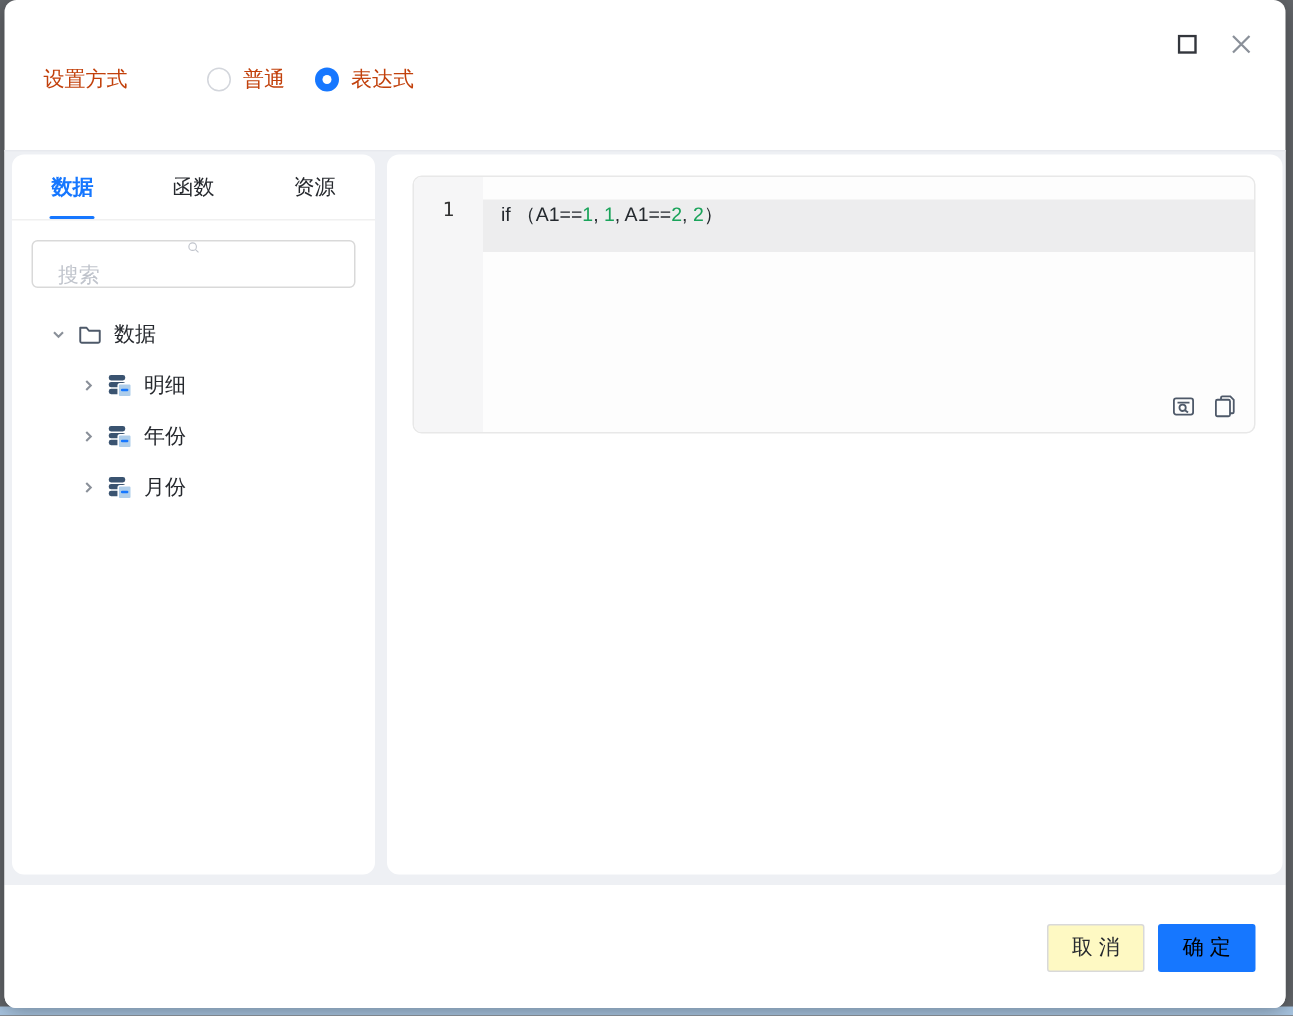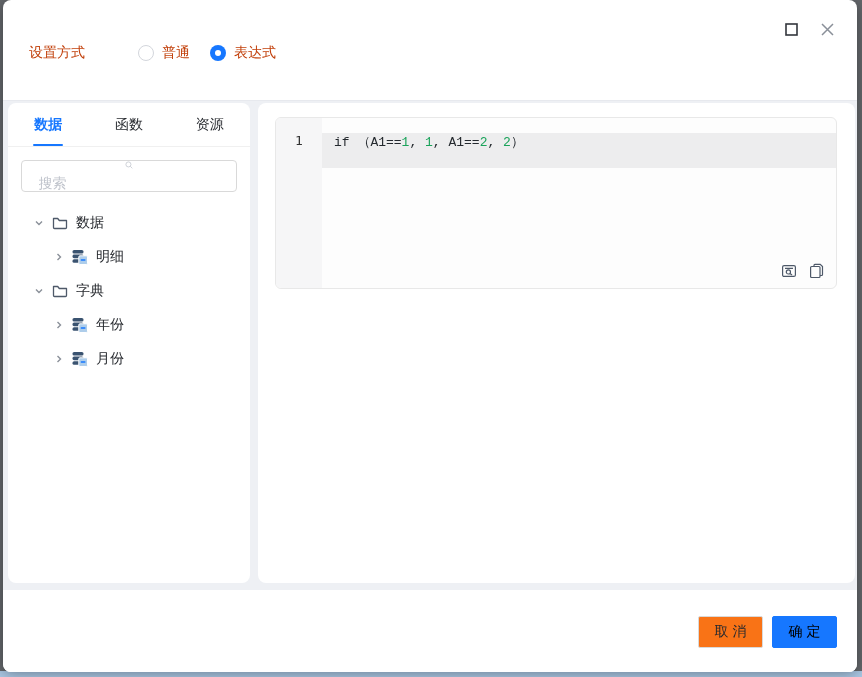--- a/index.html
+++ b/index.html
@@ -58,34 +58,34 @@
   .lvl1 { padding-left:24px; }
   .lvl2 { padding-left:44px; }
 
   
   .editor { position:absolute; left:17px; right:18px; top:14px; height:172px; border:1px solid #e8e8e8;
             border-radius:6px; background:#fdfdfd; display:flex; overflow:hidden; }
   .gutter { width:46px; background:#f6f6f7; padding-top:15px; text-align:center;
             font-family:"DejaVu Sans Mono", monospace; font-size:13px; color:#333; }
   .code-area { flex:1; padding-top:15px; position:relative; }
   .code-line { background:#ededee; height:35px; line-height:20px; padding-left:12px;
-               font-family:Liberation Mono, monospace; font-size:13px; white-space:pre; }
+               font-family:Liberation Sans, sans-serif; font-size:13px; white-space:pre; }
   .tok { color:#24292e; }
   .tok-num { color:#1aa35a; }
   .editor-actions { position:absolute; right:12px; bottom:9px; display:flex; gap:12px; align-items:center; }
   .editor-actions .act { display:flex; cursor:pointer; }
 
   
   .dlg-footer { position:absolute; left:0; right:0; bottom:0; height:82px; background:#fff;
                 border-radius:0 0 8px 8px; }
   .footer-buttons { position:absolute; right:20px; top:26px; display:flex; gap:9px; }
   .btn { height:32px; min-width:65px; padding:0 13px; display:flex; align-items:center; justify-content:center;
          font-size:14px; border-radius:2px; cursor:pointer; }
   .btn span { letter-spacing:4px; margin-right:-4px; }
-  .btn-cancel { background:#f97316; border:1px solid #d9d9d9; color:#26292e; }
+  .btn-cancel { background:#fef9c3; border:1px solid #d9d9d9; color:#26292e; }
   .btn-ok { background:#1677ff; border:1px solid #1677ff; color:#000000; }
 </style>
 </head>
 <body>
 
 <div class="page">
   <div class="desktop-strip"></div>
 
   <div class="dialog">
 
@@ -171,33 +171,20 @@
                   <rect x="0.5" y="5.6" width="11" height="3.6" rx="1.6"></rect>
                   <rect x="0.5" y="10.2" width="11" height="3.6" rx="1.6"></rect>
                 </g>
                 <rect x="6.8" y="6.8" width="8.7" height="8.7" rx="1.2" fill="#aecdea" stroke="#fff" stroke-width="1"></rect>
                 <rect x="8.6" y="10.2" width="5" height="1.6" rx="0.8" fill="#1677ff"></rect>
               </svg>
             </span>
             <span class="node-label">明细</span>
           </div>
 
-          <div class="tree-row lvl1">
-            <span class="chev">
-              <svg width="10" height="10" viewBox="0 0 10 10">
-                  <polyline points="2,3.5 5,6.5 8,3.5" fill="none" stroke="#8a9099" stroke-width="1.4"></polyline>
-                </svg>
-            </span>
-            <span class="node-icon">
-              <svg width="16" height="16" viewBox="0 0 16 16">
-                  <path d="M1.5 3.5 h4.2 l1.6 2 h7.2 v7 a1 1 0 0 1 -1 1 h-11 a1 1 0 0 1 -1 -1 z" fill="none" stroke="#4e5969" stroke-width="1.3" stroke-linejoin="round"></path>
-                </svg>
-            </span>
-            <span class="node-label">字典</span>
-          </div>
 
           <div class="tree-row lvl2">
             <span class="chev">
               <svg width="10" height="10" viewBox="0 0 10 10">
                   <polyline points="3.5,2 6.5,5 3.5,8" fill="none" stroke="#8a9099" stroke-width="1.4"></polyline>
                 </svg>
             </span>
             <span class="node-icon">
               <svg width="16" height="16" viewBox="0 0 16 16">
                 <g fill="#3a5370">

